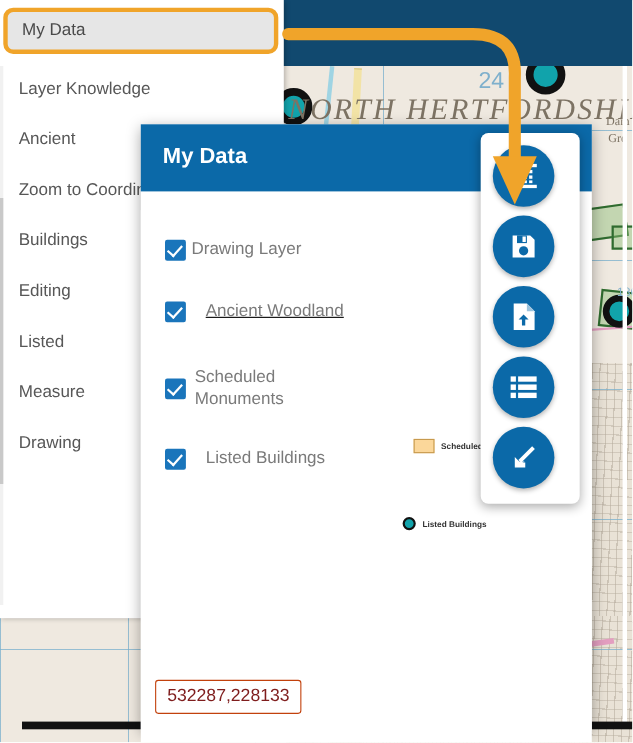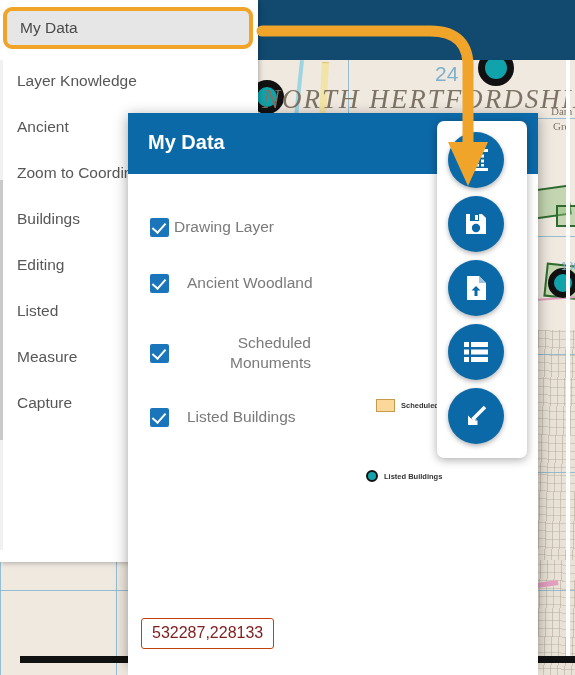--- a/index.html
+++ b/index.html
@@ -317,42 +317,42 @@
     <div class="menu-item" style="top:242px;">
       <span>Editing</span>
     </div>
     <div class="menu-item" style="top:288px;">
       <span>Listed</span>
     </div>
     <div class="menu-item" style="top:334px;">
       <span>Measure</span>
     </div>
     <div class="menu-item" style="top:380px;">
-      <span>Capture</span>
+      <span>Drawing</span>
     </div>
   </div>
 
   <div id="mydata-panel">
     <div id="mydata-header">
       <div id="mydata-title">My Data</div>
     </div>
 
     <div id="mydata-body">
 
       <div class="layer-row" style="top:26px; left:22px; gap:5px;">
         <span class="cb checked"></span>
         <span class="layer-label">Drawing Layer</span>
       </div>
 
-      <div class="layer-row" style="top:82px; left:22px; gap:18px;">
+      <div class="layer-row" style="top:82px; left:22px; gap:18px;text-decoration:underline;">
         <span class="cb checked"></span>
         <span class="layer-label">Ancient Woodland</span>
       </div>
 
-      <div class="layer-row" style="top:142px; left:22px; gap:27px; width:170px;text-align:right;">
+      <div class="layer-row" style="top:142px; left:22px; gap:8px; width:170px;">
         <span class="cb checked"></span>
         <span class="layer-label" style="max-width:115px;">Scheduled Monuments</span>
       </div>
       <div class="legend-item" style="left:248px; top:208px;">
         <span class="legend-swatch-poly"></span>
         <span class="legend-text">Scheduled M</span>
       </div>
 
       <div class="layer-row" style="top:216px; left:22px; gap:18px;">
         <span class="cb checked"></span>

